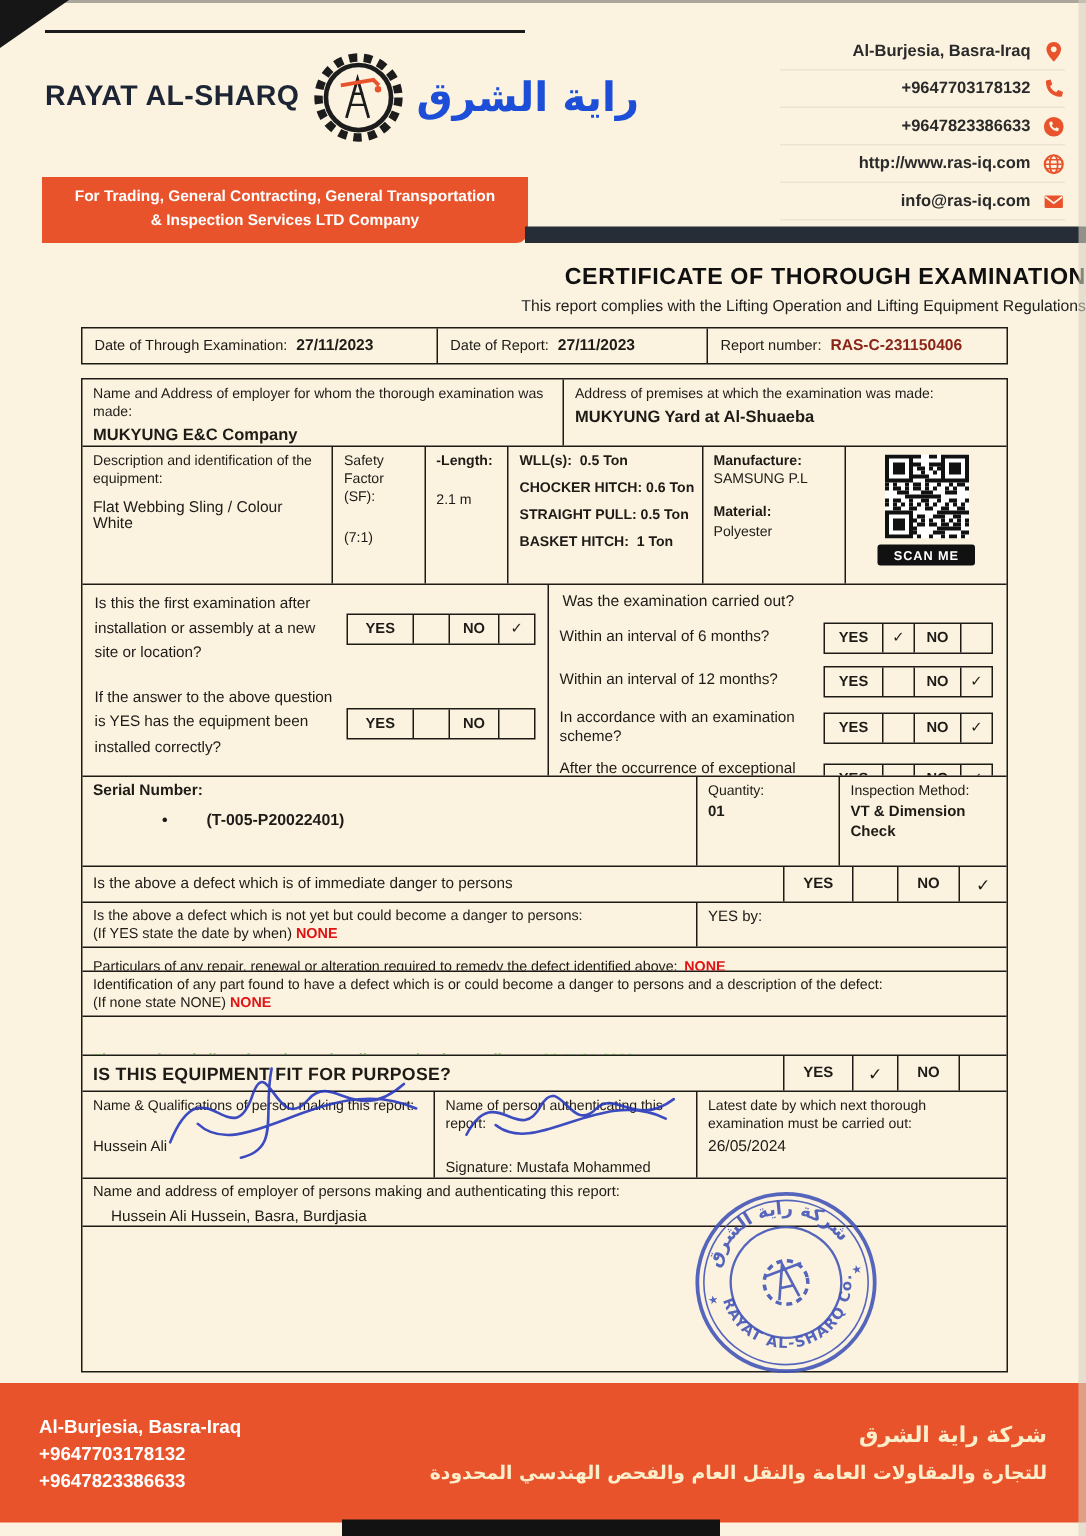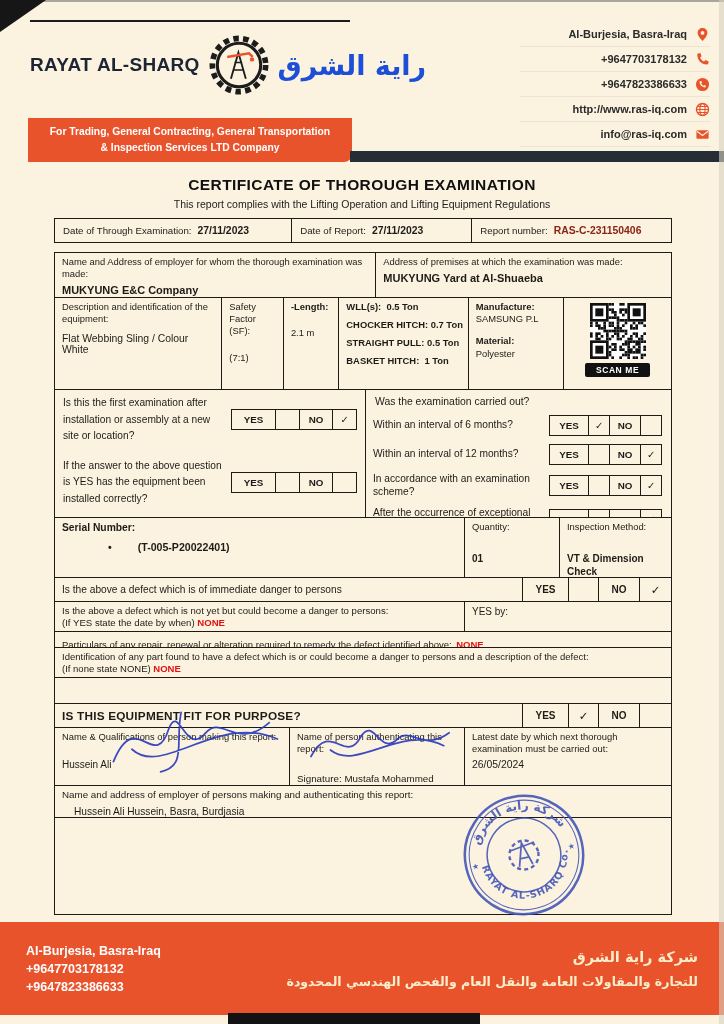--- a/index.html
+++ b/index.html
@@ -25,21 +25,21 @@
   .tagline{position:absolute;top:118px;left:28px;width:324px;background:#e9532b;color:#fff;
            font-size:10.3px;font-weight:bold;text-align:center;padding:6px 4px;line-height:1.55;
            border-radius:0 0 8px 0}
   .dark-bar{position:absolute;top:151px;left:350px;right:0;height:11px;background:#262d36}
   .contact{position:absolute;top:22px;right:14px;width:190px}
   .c-row{display:flex;align-items:center;justify-content:flex-end;gap:8px;height:25px;
          font-size:11px;font-weight:bold;color:#2a2a2a;border-bottom:1px solid rgba(0,0,0,.06)}
   .c-row svg{width:15px;height:15px;flex:0 0 auto}
 
   
-  .title-wrap{position:absolute;top:176px;left:0;right:0;text-align:center}
+  .title-wrap{position:absolute;top:176px;left:0;right:0;text-align:right}
   .cert-title{font-size:15.5px;font-weight:bold;letter-spacing:.4px;color:#101010}
   .cert-sub{font-size:10.5px;margin-top:4px;color:#222}
 
   
   .meta-table{position:absolute;top:218px;left:54px;right:52px;display:flex;border:1.5px solid #1e1b17;height:25px}
   .m-cell{display:flex;align-items:center;gap:6px;padding:0 8px;border-left:1.5px solid #1e1b17;overflow:hidden}
   .m-cell:first-child{border-left:none;flex:1.35}
   .m2{flex:1}.m3{flex:1.12}
   .lab{font-size:9.7px}
   .val{font-weight:bold;font-size:10.4px;white-space:nowrap}
@@ -80,21 +80,21 @@
   .c-ql{width:310px;padding:5px 8px}
   .qgroup{display:flex;align-items:center;gap:6px}
   .qtext{flex:1;font-size:10.2px;line-height:1.62}
   .g2{margin-top:13px}
   .qhead{font-size:10.4px;margin:3px 0 8px 2px}
   .qrow{display:flex;align-items:center;gap:6px;margin-bottom:8px;padding-right:2px}
   .qrow .qtext{line-height:1.25}
 
   .ser-line{margin:7px 0 0 46px;display:flex;gap:26px;font-size:10.6px;font-weight:bold}
   .wq{width:95px}.wi{width:112px}
-  .small-v{font-weight:bold;font-size:10px;margin-top:20px;line-height:1.25}
+  .small-v{font-weight:bold;font-size:10px;margin-top:3px;line-height:1.25}
 
   .cc{display:flex;align-items:center;justify-content:center;font-weight:bold;font-size:10px;padding:0}
   .wy{width:46px}.wmk{width:30px;font-size:11.5px}.wn{width:41px}.wmk2{width:32px;font-size:11.5px}
   .dq{display:flex;align-items:center;font-size:10.2px}
   .fitq{display:flex;align-items:center;font-size:11.8px;font-weight:bold;letter-spacing:.2px}
   .ybw{width:207px;font-size:10px;padding-top:4px}
 
   .c-au{width:175px}.c-nx{width:207px}
   .sig-name{font-size:10px;margin-top:16px}
   .sig-name2{font-size:9.8px;margin-top:18px}
@@ -222,21 +222,21 @@
       <div class="cell c-sf">
         <div class="lb">Safety Factor (SF):</div>
         <div class="lb sp14">(7:1)</div>
       </div>
       <div class="cell c-len">
         <div class="lb b">-Length:</div>
         <div class="lb sp14">2.1 m</div>
       </div>
       <div class="cell c-wll">
         <div class="wline"><span>WLL(s):</span>&nbsp; <span>0.5 Ton</span></div>
-        <div class="wline"><span>CHOCKER HITCH:</span> <span>0.7 Ton</span></div>
+        <div class="wline"><span>CHOCKER HITCH:</span> <span>0.6 Ton</span></div>
         <div class="wline"><span>STRAIGHT PULL:</span> <span>0.5 Ton</span></div>
         <div class="wline"><span>BASKET HITCH:</span>&nbsp; <span>1 Ton</span></div>
       </div>
       <div class="cell c-manu">
         <div class="lb b">Manufacture:</div>
         <div class="lb">SAMSUNG P.L</div>
         <div class="lb b" style="margin-top:10px">Material:</div>
         <div class="lb">Polyester</div>
       </div>
       <div class="cell c-qr">

